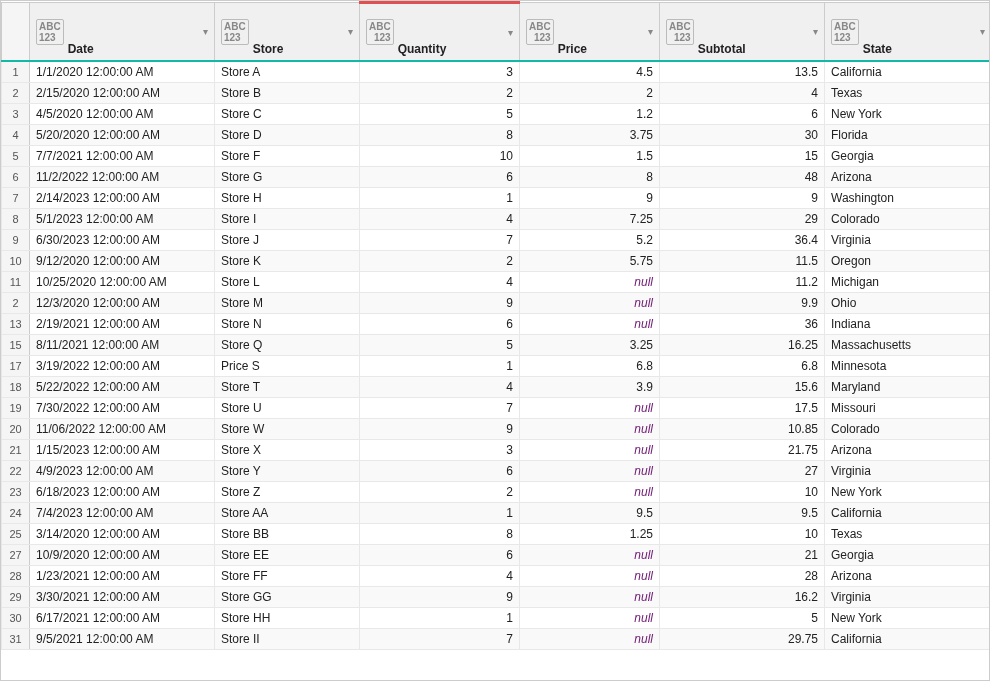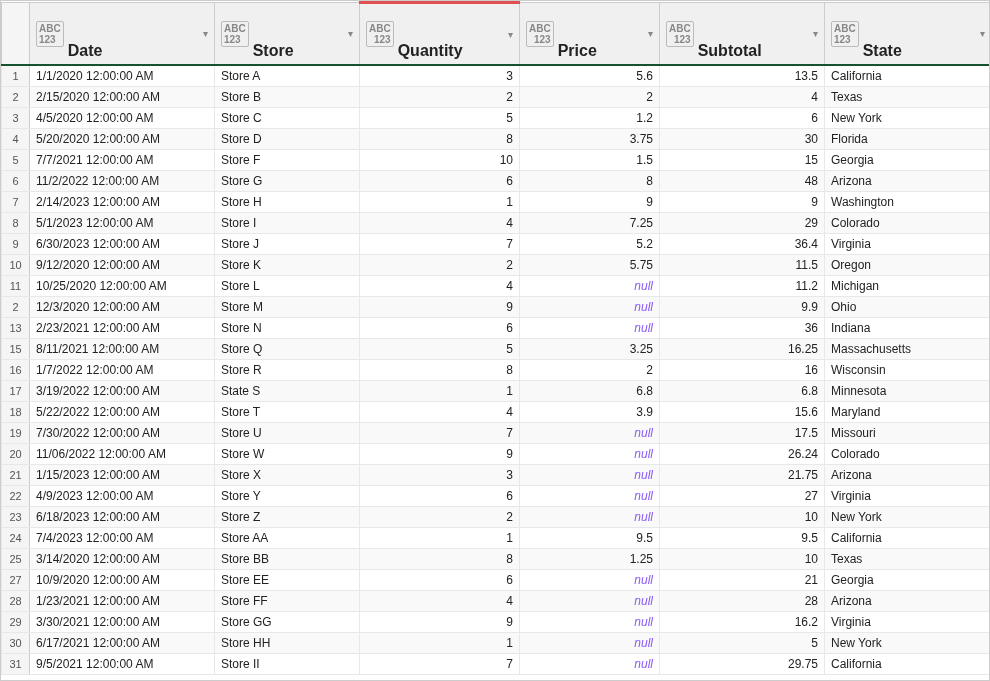--- a/index.html
+++ b/index.html
@@ -15,21 +15,21 @@
       overflow: auto;
       border: 1px solid #ccc;
     }
     table {
       border-collapse: collapse;
       width: 100%;
       table-layout: fixed;
     }
     thead tr {
       background: #f0f0f0;
-      border-bottom: 2px solid #14532d;
+      border-bottom: 2px solid #14b8a6;
     }
     thead th {
       border: 1px solid #ccc;
       padding: 4px 6px;
       text-align: left;
       font-weight: normal;
       white-space: nowrap;
       overflow: hidden;
       position: relative;
       height: 26px;
@@ -46,21 +46,21 @@
       border: 1px solid #bbb;
       padding: 1px 2px;
       border-radius: 2px;
       white-space: nowrap;
       display: inline-flex;
       align-items: center;
       gap: 1px;
     }
     thead th .th-label {
       font-weight: 600;
-      font-size: 16px;
+      font-size: 12px;
       color: #222;
       margin-top: 34px;
     }
     thead th .sort-icon {
       color: #888;
       font-size: 10px;
       margin-left: auto;
     }
     tbody tr {
       border-bottom: 1px solid #e0e0e0;
@@ -97,21 +97,21 @@
     .col-quantity { width: 160px; text-align: right; }
     .col-price { width: 140px; text-align: right; }
     .col-subtotal { width: 165px; text-align: right; }
     .col-state { width: 167px; }
 
     td.col-quantity, td.col-price, td.col-subtotal {
       text-align: right;
     }
     td.italic {
       font-style: italic;
-      color: #8b5cf6;
+      color: #701a75;
     }
     
     thead th.col-quantity {
       border-top: 3px solid #e05050;
     }
   </style>
 </head>
 <body>
 
 <div class="table-container">
@@ -163,21 +163,21 @@
           </div>
         </th>
       </tr>
     </thead>
     <tbody id="table-body">
     <tr>
           <td class="col-rownum">1</td>
           <td class="col-date">1/1/2020 12:00:00 AM</td>
           <td class="col-store">Store A</td>
           <td class="col-quantity">3</td>
-          <td class="col-price">5.6</td>
+          <td class="col-price">4.5</td>
           <td class="col-subtotal">13.5</td>
           <td class="col-state">California</td>
         </tr>
         <tr>
           <td class="col-rownum">2</td>
           <td class="col-date">2/15/2020 12:00:00 AM</td>
           <td class="col-store">Store B</td>
           <td class="col-quantity">2</td>
           <td class="col-price">2</td>
           <td class="col-subtotal">4</td>
@@ -268,49 +268,40 @@
           <td class="col-rownum">2</td>
           <td class="col-date">12/3/2020 12:00:00 AM</td>
           <td class="col-store">Store M</td>
           <td class="col-quantity">9</td>
           <td class="col-price italic">null</td>
           <td class="col-subtotal">9.9</td>
           <td class="col-state">Ohio</td>
         </tr>
         <tr>
           <td class="col-rownum">13</td>
-          <td class="col-date">2/23/2021 12:00:00 AM</td>
+          <td class="col-date">2/19/2021 12:00:00 AM</td>
           <td class="col-store">Store N</td>
           <td class="col-quantity">6</td>
           <td class="col-price italic">null</td>
           <td class="col-subtotal">36</td>
           <td class="col-state">Indiana</td>
         </tr>
         <tr>
           <td class="col-rownum">15</td>
           <td class="col-date">8/11/2021 12:00:00 AM</td>
           <td class="col-store">Store Q</td>
           <td class="col-quantity">5</td>
           <td class="col-price">3.25</td>
           <td class="col-subtotal">16.25</td>
           <td class="col-state">Massachusetts</td>
         </tr>
         <tr>
-          <td class="col-rownum">16</td>
-          <td class="col-date">1/7/2022 12:00:00 AM</td>
-          <td class="col-store">Store R</td>
-          <td class="col-quantity">8</td>
-          <td class="col-price">2</td>
-          <td class="col-subtotal">16</td>
-          <td class="col-state">Wisconsin</td>
-        </tr>
-        <tr>
           <td class="col-rownum">17</td>
           <td class="col-date">3/19/2022 12:00:00 AM</td>
-          <td class="col-store">State S</td>
+          <td class="col-store">Price S</td>
           <td class="col-quantity">1</td>
           <td class="col-price">6.8</td>
           <td class="col-subtotal">6.8</td>
           <td class="col-state">Minnesota</td>
         </tr>
         <tr>
           <td class="col-rownum">18</td>
           <td class="col-date">5/22/2022 12:00:00 AM</td>
           <td class="col-store">Store T</td>
           <td class="col-quantity">4</td>
@@ -326,21 +317,21 @@
           <td class="col-price italic">null</td>
           <td class="col-subtotal">17.5</td>
           <td class="col-state">Missouri</td>
         </tr>
         <tr>
           <td class="col-rownum">20</td>
           <td class="col-date">11/06/2022 12:00:00 AM</td>
           <td class="col-store">Store W</td>
           <td class="col-quantity">9</td>
           <td class="col-price italic">null</td>
-          <td class="col-subtotal">26.24</td>
+          <td class="col-subtotal">10.85</td>
           <td class="col-state">Colorado</td>
         </tr>
         <tr>
           <td class="col-rownum">21</td>
           <td class="col-date">1/15/2023 12:00:00 AM</td>
           <td class="col-store">Store X</td>
           <td class="col-quantity">3</td>
           <td class="col-price italic">null</td>
           <td class="col-subtotal">21.75</td>
           <td class="col-state">Arizona</td>

